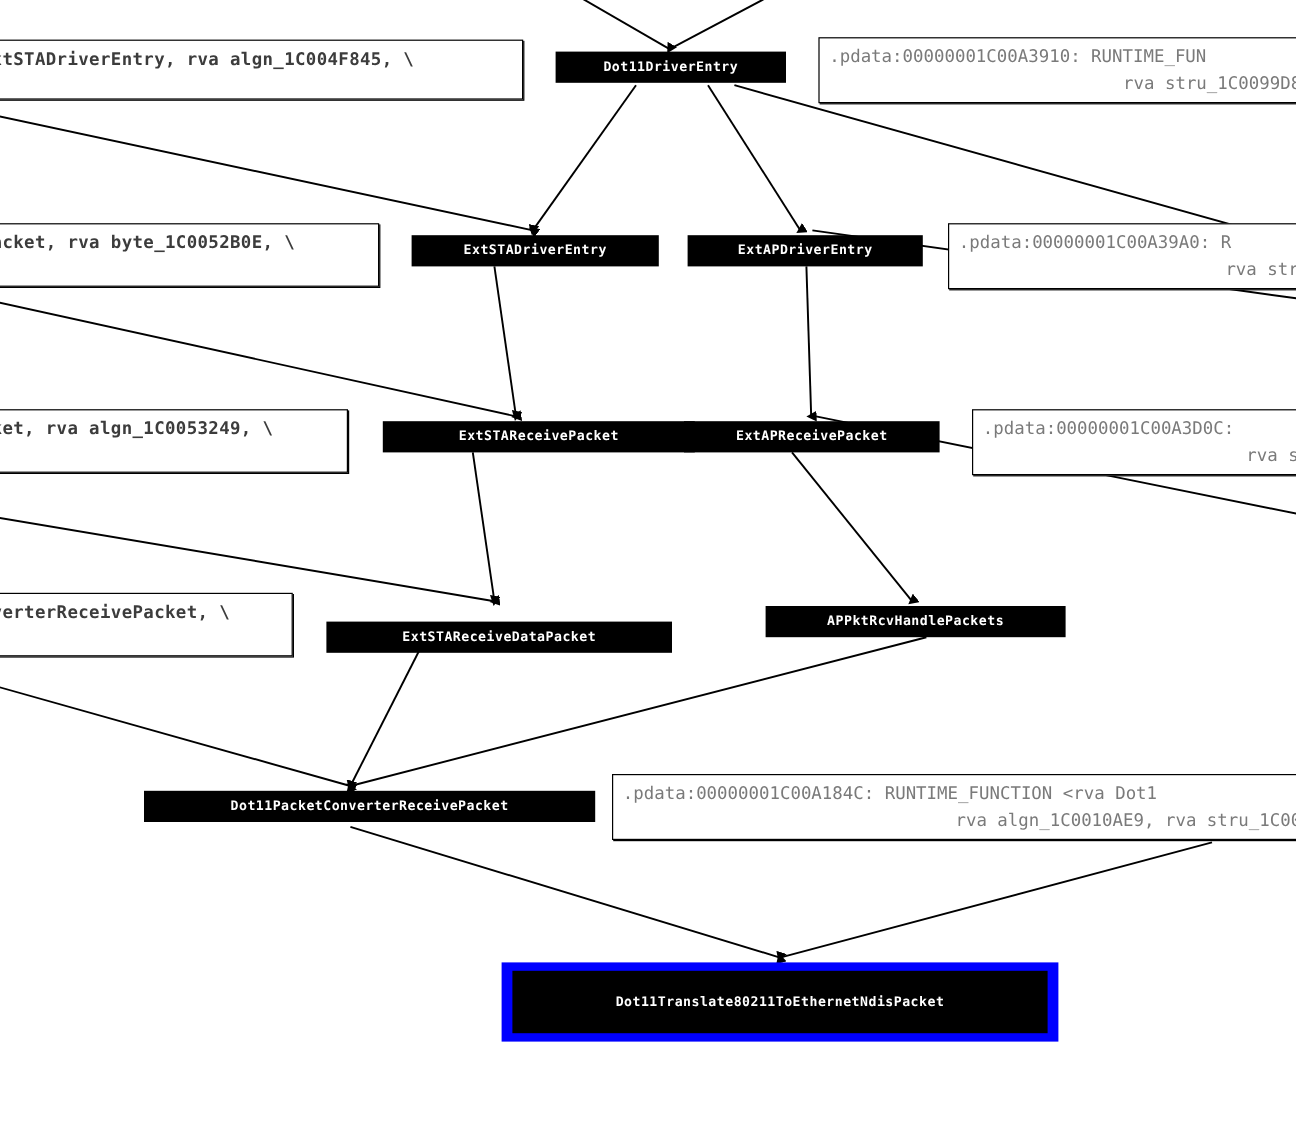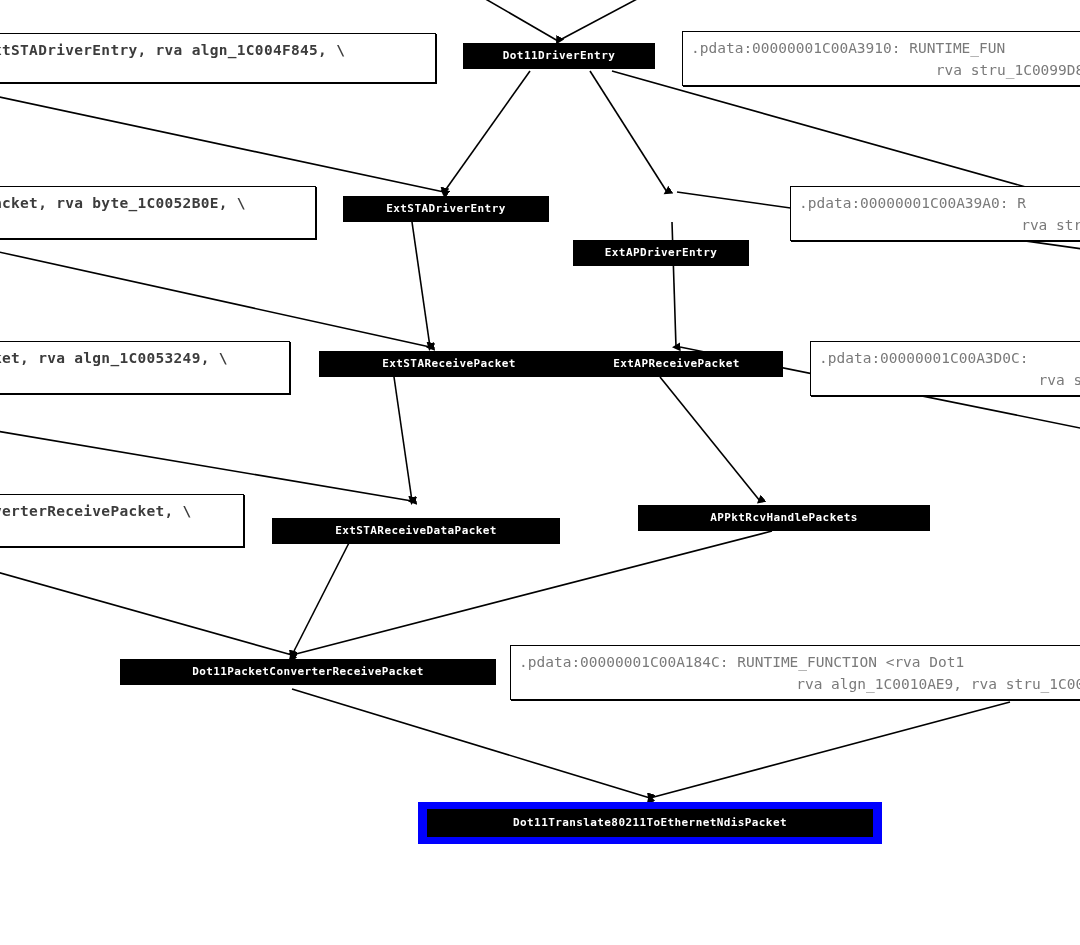--- a/index.html
+++ b/index.html
@@ -42,21 +42,21 @@
   }
   .node.selected {
     background: #0000ff;
     padding: 7px 9px;
     height: auto;
     line-height: normal;
   }
   .node.selected .node-inner {
     background: #000000;
     color: #ffffff;
-    padding: 1px 9px;
+    padding: 13px 9px;
     line-height: 26px;
     height: 26px;
     white-space: nowrap;
   }
   
   .cmt {
     position: absolute;
     background: #ffffff;
     border: 1px solid #000000;
     box-shadow: 1px 1px 0 0 #000000;
@@ -112,25 +112,25 @@
         <path d="M 772 531 L 292 655" fill="none" stroke="#000000" stroke-width="1.6" marker-end="url(#arrowhead)"></path>
         <path d="M -10 570 L 292 655" fill="none" stroke="#000000" stroke-width="1.6" marker-end="url(#arrowhead)"></path>
         <path d="M 292 689 L 650 798" fill="none" stroke="#000000" stroke-width="1.6" marker-end="url(#arrowhead)"></path>
         <path d="M 1010 702 L 650 798" fill="none" stroke="#000000" stroke-width="1.6" marker-end="url(#arrowhead)"></path>
       </g>
   </svg>
 
   <div id="nodes-group">
       <div class="node" style="left: 463px; top: 43px; width: 192px;">Dot11DriverEntry</div>
       <div class="node" style="left: 343px; top: 196px; width: 206px;">ExtSTADriverEntry</div>
-      <div class="node" style="left: 573px; top: 196px; width: 176px; margin-top: 44px;">ExtAPDriverEntry</div>
+      <div class="node" style="left: 573px; top: 196px; width: 196px;">ExtAPDriverEntry</div>
       <div class="node" style="left: 319px; top: 351px; width: 260px;">ExtSTAReceivePacket</div>
       <div class="node" style="left: 570px; top: 351px; width: 213px;">ExtAPReceivePacket</div>
       <div class="node" style="left: 272px; top: 518px; width: 288px;">ExtSTAReceiveDataPacket</div>
-      <div class="node" style="left: 638px; top: 505px; width: 292px;">APPktRcvHandlePackets</div>
+      <div class="node" style="left: 638px; top: 505px; width: 250px;">APPktRcvHandlePackets</div>
       <div class="node" style="left: 120px; top: 659px; width: 376px;">Dot11PacketConverterReceivePacket</div>
       <div class="node selected" style="left: 418px; top: 802px; width: 464px;">
         <div class="node-inner">Dot11Translate80211ToEthernetNdisPacket</div>
       </div>
     </div>
   <div id="comments-group">
       <div class="cmt dark-text" style="left: -16px; top: 33px; width: 452px; height: 50px;"><span class="ln">xtSTADriverEntry, rva algn_1C004F845, \</span></div>
       <div class="cmt" style="left: 682px; top: 31px; width: 420px; height: 55px;"><span class="ln">.pdata:00000001C00A3910: RUNTIME_FUN</span><span class="ln right">rva stru_1C0099D88</span></div>
       <div class="cmt dark-text" style="left: -16px; top: 186px; width: 332px; height: 53px;"><span class="ln">acket, rva byte_1C0052B0E, \</span></div>
       <div class="cmt" style="left: 790px; top: 186px; width: 310px; height: 55px;"><span class="ln">.pdata:00000001C00A39A0: R</span><span class="ln right">rva stru</span></div>

